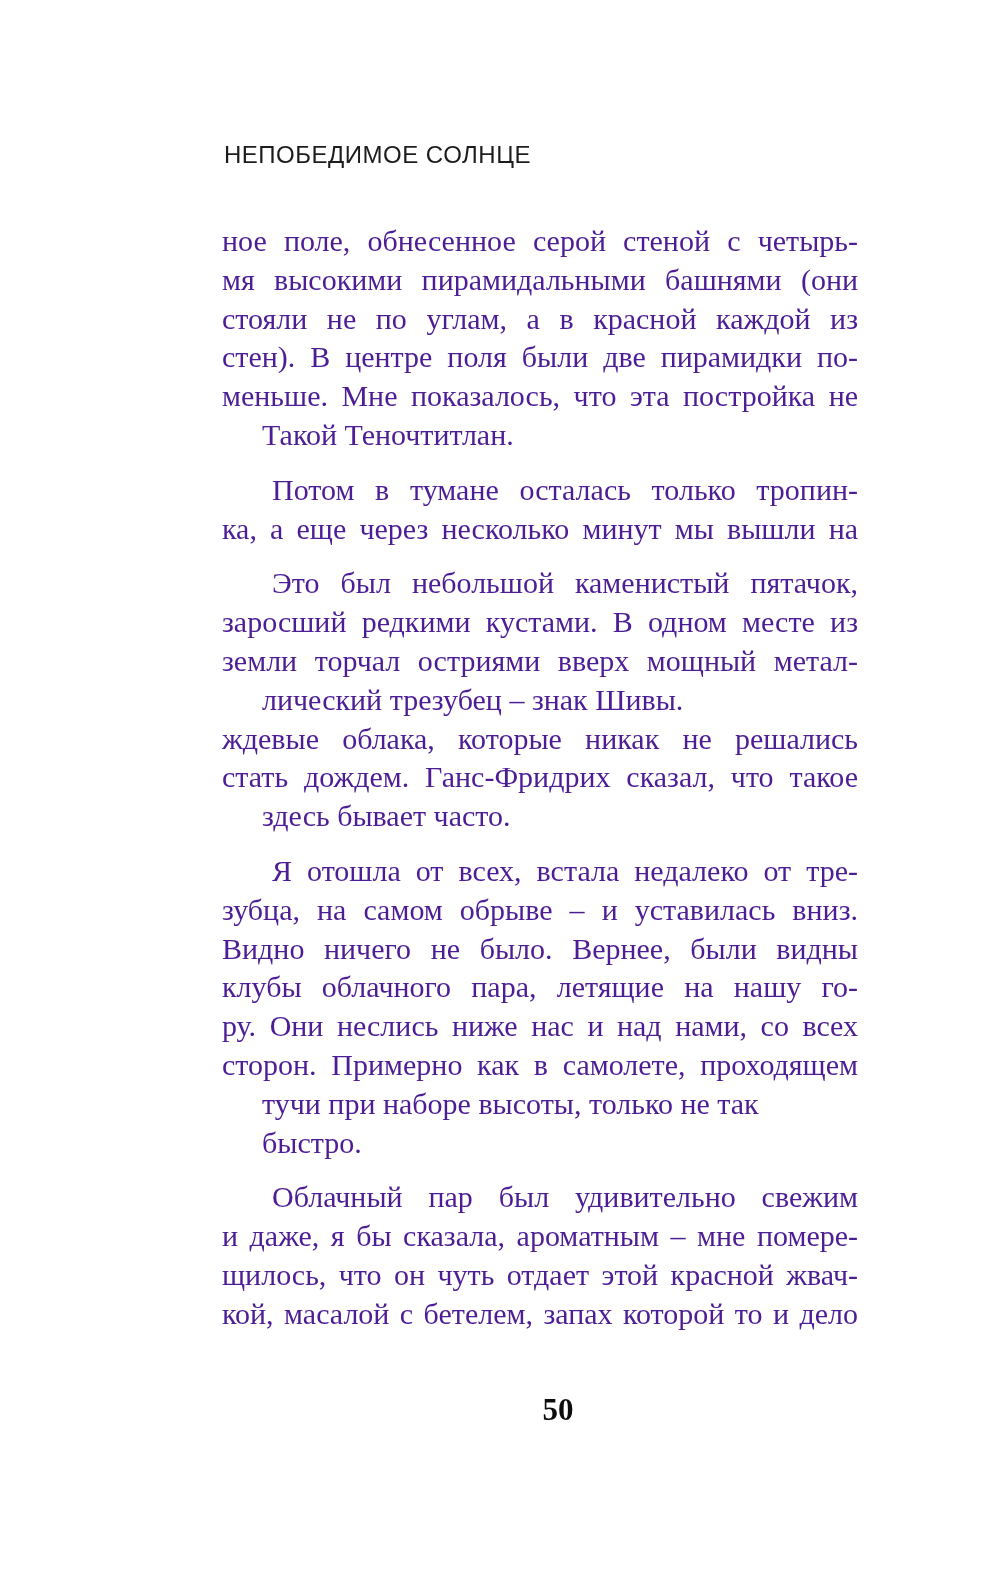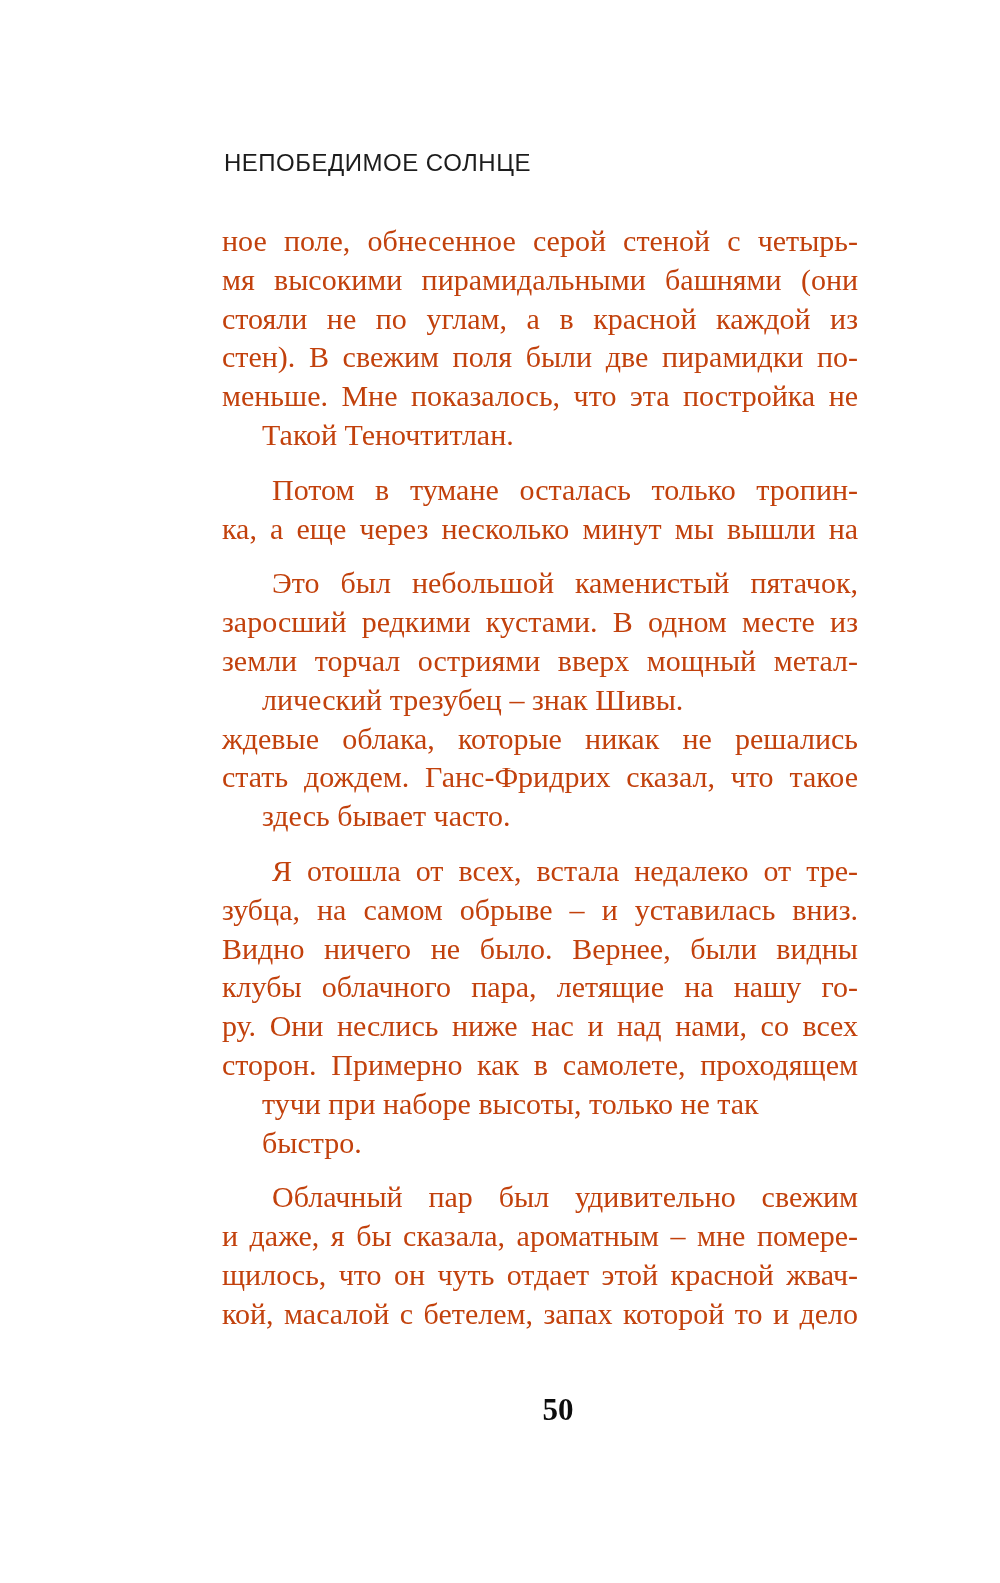--- a/index.html
+++ b/index.html
@@ -11,37 +11,37 @@
     position: relative;
     width: 1000px;
     height: 1583px;
     margin: 0 auto;
     background: #ffffff;
     overflow: hidden;
   }
   .running-header {
     position: absolute;
     left: 224px;
-    top: 149px;
+    top: 141px;
     font-family: "Liberation Sans", sans-serif;
     font-size: 24px;
     font-weight: 400;
     letter-spacing: 0.5px;
     color: #1c1c1c;
     white-space: nowrap;
   }
   .text-block {
     position: absolute;
     left: 222px;
     top: 222px;
     width: 636px;
     font-family: "Liberation Serif", serif;
     font-size: 30px;
     line-height: 38.8px;
-    color: #c2410c;
+    color: #4c1d95;
   }
   .text-block .line {
     text-align: justify;
     text-align-last: justify;
     white-space: normal;
   }
   .text-block .line.indent {
     text-indent: 50px;
     margin-top: 16px;
   }
@@ -65,21 +65,21 @@
 </head>
 <body>
 
 <div class="page">
   <div class="running-header">НЕПОБЕДИМОЕ СОЛНЦЕ</div>
 
   <div class="text-block">
       <div class="line">ное поле, обнесенное серой стеной с четырь-</div>
       <div class="line">мя высокими пирамидальными башнями (они</div>
       <div class="line">стояли не по углам, а в красной каждой из</div>
-      <div class="line">стен). В свежим поля были две пирамидки по-</div>
+      <div class="line">стен). В центре поля были две пирамидки по-</div>
       <div class="line">меньше. Мне показалось, что эта постройка не</div>
       <div class="line last">Такой Теночтитлан.</div>
       <div class="line indent">Потом в тумане осталась только тропин-</div>
       <div class="line">ка, а еще через несколько минут мы вышли на</div>
       <div class="line indent">Это был небольшой каменистый пятачок,</div>
       <div class="line">заросший редкими кустами. В одном месте из</div>
       <div class="line">земли торчал остриями вверх мощный метал-</div>
       <div class="line last">лический трезубец – знак Шивы.</div>
       <div class="line">ждевые облака, которые никак не решались</div>
       <div class="line">стать дождем. Ганс-Фридрих сказал, что такое</div>

